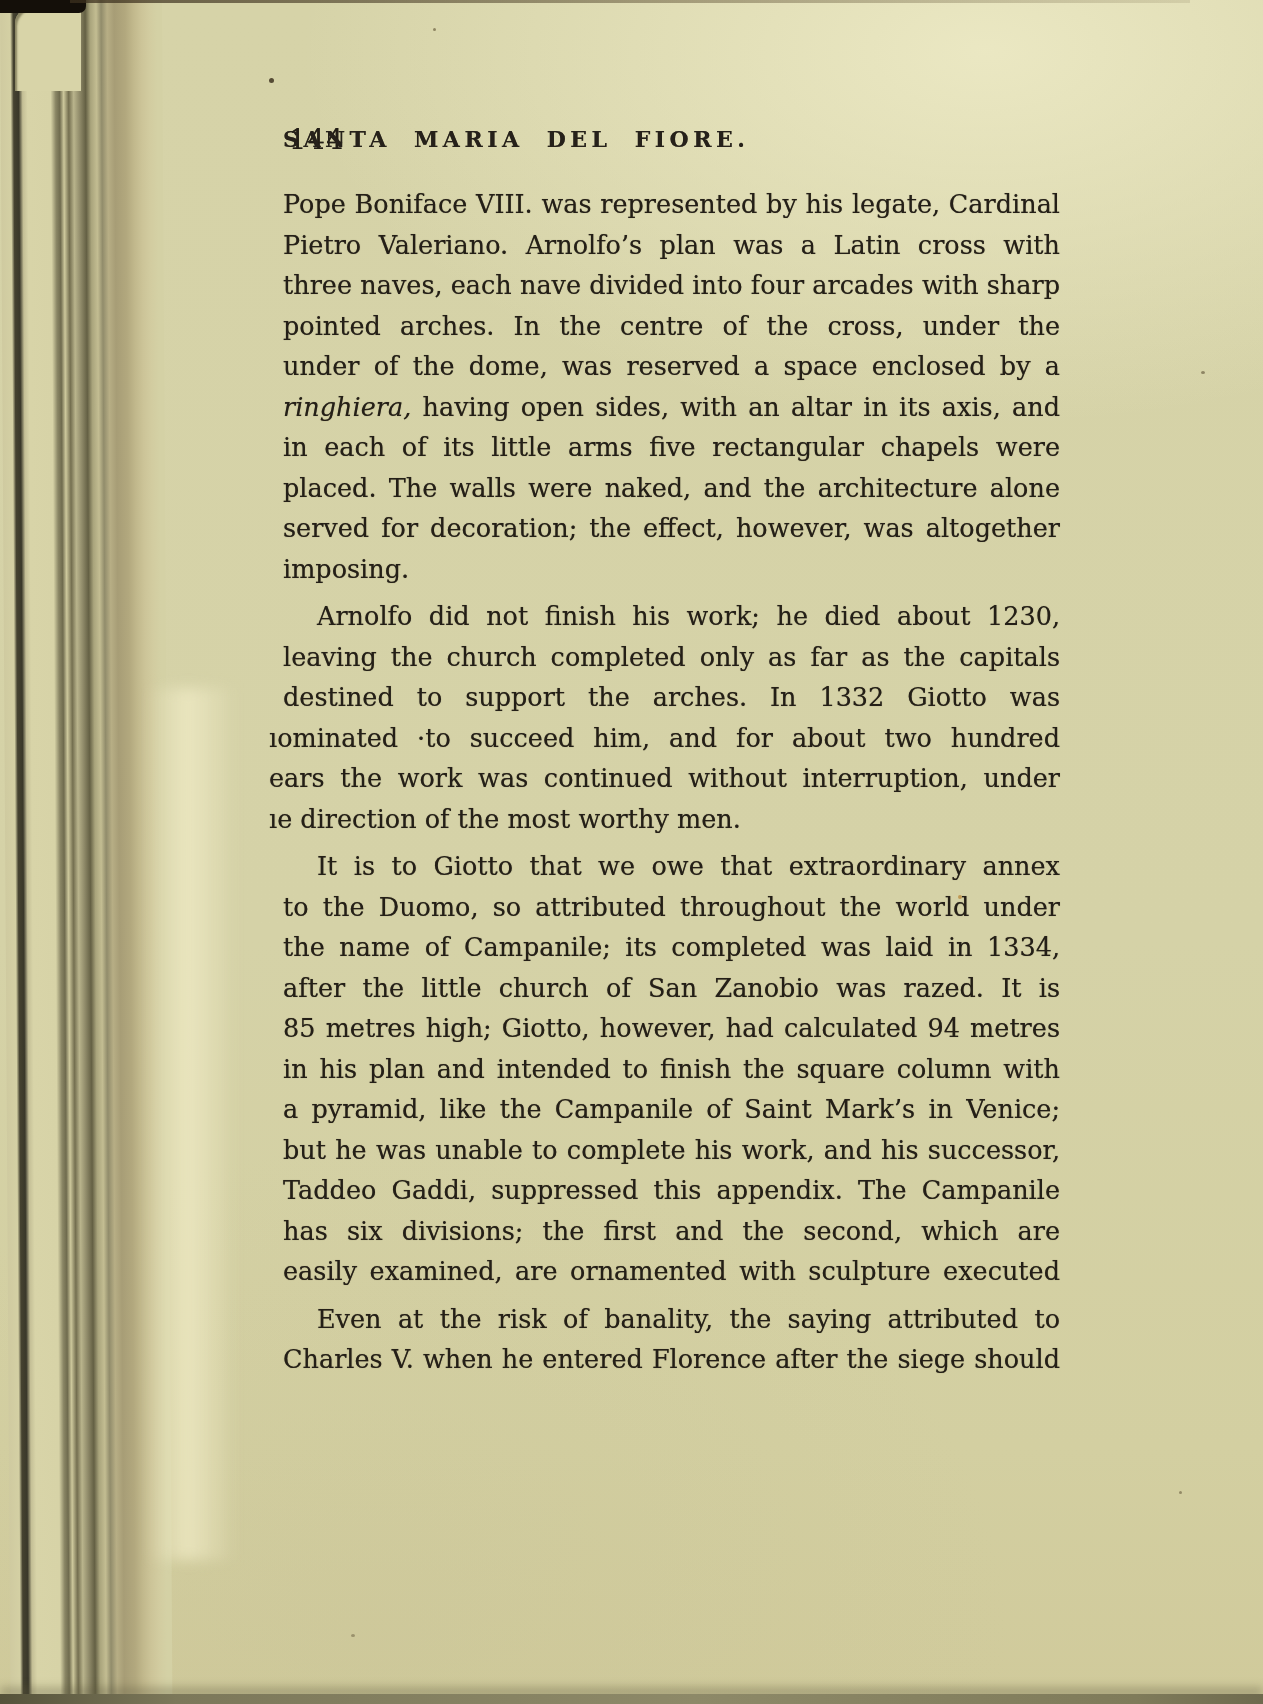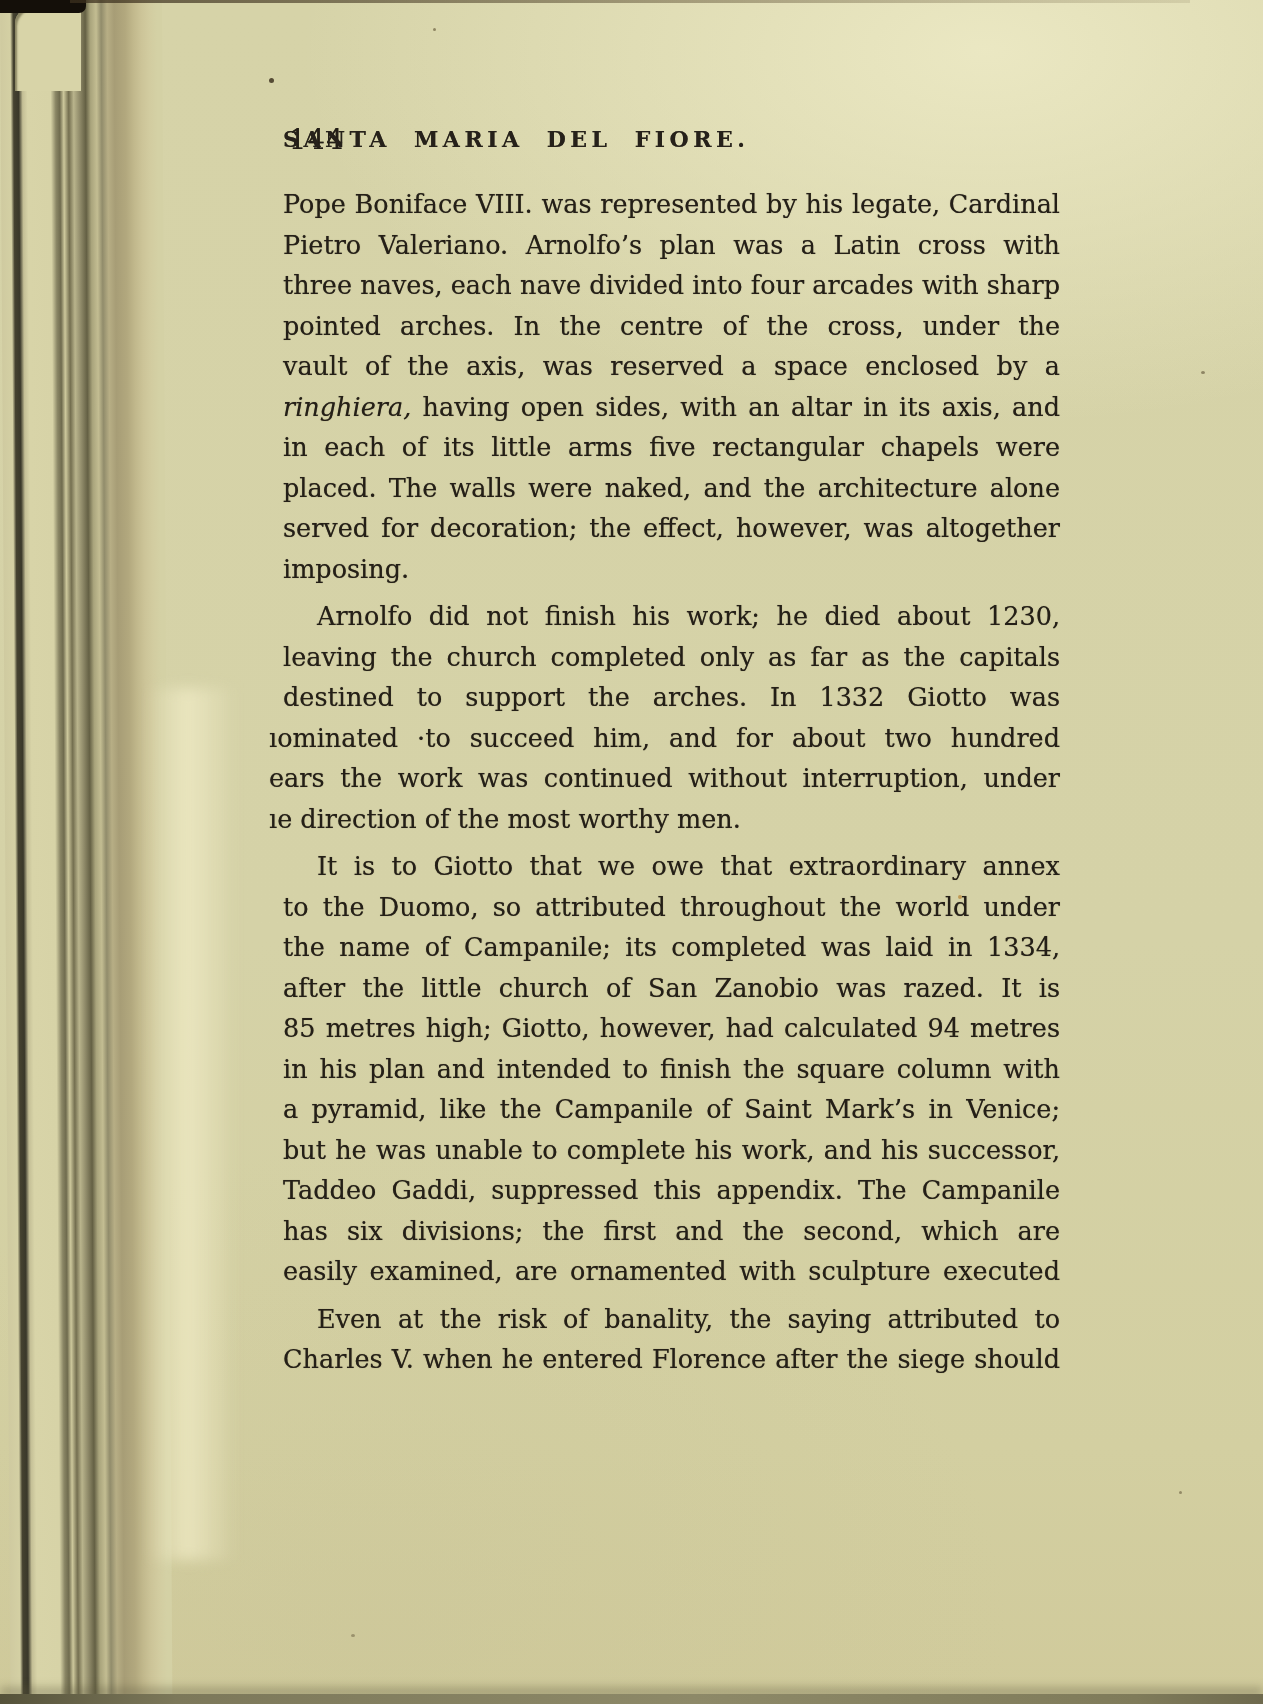--- a/index.html
+++ b/index.html
@@ -146,21 +146,21 @@
   <div class="gutter-highlight"></div>
 
   <div class="page-number">144</div>
   <div class="running-title">SANTA MARIA DEL FIORE.</div>
 
   <div class="body-text">
       <div class="line">Pope Boniface VIII. was represented by his legate, Cardinal</div>
       <div class="line">Pietro Valeriano.  Arnolfo’s plan was a Latin cross with</div>
       <div class="line">three naves, each nave divided into four arcades with sharp</div>
       <div class="line">pointed arches.  In the centre of the cross, under the</div>
-      <div class="line">vault of the axis, was reserved a space enclosed by a</div>
+      <div class="line">under of the dome, was reserved a space enclosed by a</div>
       <div class="line"><i>ringhiera,</i><span> having open sides, with an altar in its axis, and</span></div>
       <div class="line">in each of its little arms five rectangular chapels were</div>
       <div class="line">placed.  The walls were naked, and the architecture alone</div>
       <div class="line">served for decoration; the effect, however, was altogether</div>
       <div class="line end">imposing.</div>
       <div class="line indent">Arnolfo did not finish his work; he died about 1230,</div>
       <div class="line">leaving the church completed only as far as the capitals</div>
       <div class="line">destined to support the arches.  In 1332 Giotto was</div>
       <div class="line shift">ıominated ·to succeed him, and for about two hundred</div>
       <div class="line shift">ears the work was continued without interruption, under</div>

